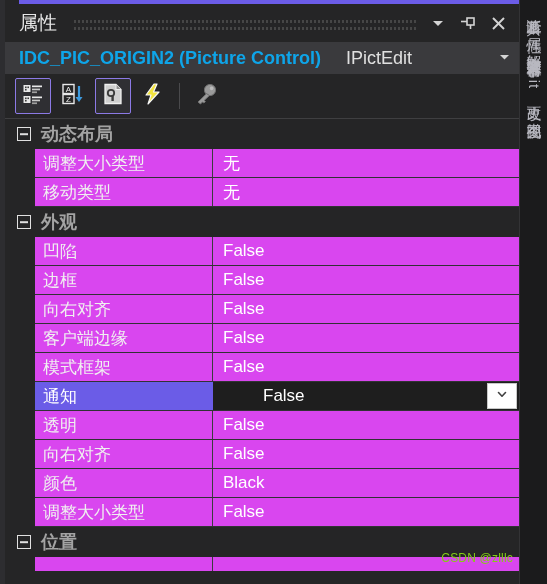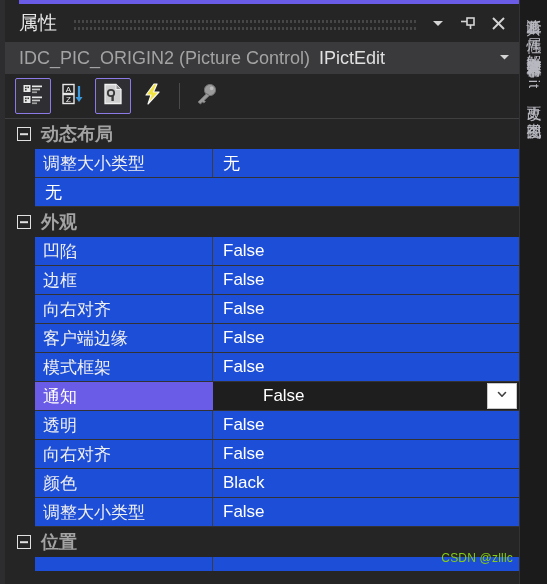--- a/index.html
+++ b/index.html
@@ -94,30 +94,30 @@
     height: 32px;
     display: flex;
     align-items: center;
     background: #3a3a3d;
     padding-left: 14px;
     padding-right: 4px;
     overflow: hidden;
     white-space: nowrap;
   }
   .objheader-name {
-    color: #a3a3a3;
+    color: #0ea5e9;
     font-size: 18px;
-    font-weight: normal;
+    font-weight: bold;
     flex: 0 0 auto;
   }
   .objheader-type {
     color: #e0e0e0;
     font-size: 18px;
     font-weight: 400;
-    margin-left: 9px;
+    margin-left: 25px;
     flex: 1 1 auto;
     overflow: hidden;
     text-overflow: clip;
   }
   .objheader-arrow {
     flex: 0 0 auto;
     width: 22px;
     display: flex;
     align-items: center;
     justify-content: center;
@@ -197,21 +197,21 @@
     font-size: 18px;
     font-weight: bold;
   }
 
   .prop-row {
     height: 29px;
     display: flex;
     align-items: stretch;
     margin-left: 24px;
     border-bottom: 1px solid #323234;
-    background: #1d4ed8;
+    background: #d946ef;
     position: relative;
   }
   .prop-name {
     flex: 0 0 178px;
     width: 178px;
     display: flex;
     align-items: center;
     padding-left: 8px;
     color: #f0f0f0;
     font-size: 17px;
@@ -426,20 +426,21 @@
         <span class="expander"></span>
         <span class="group-label">动态布局</span>
       </div>
 
       <div class="prop-row">
         <div class="prop-name">调整大小类型</div>
         <div class="prop-value">无</div>
       </div>
 
       <div class="prop-row">
+        <div class="prop-name">移动类型</div>
         <div class="prop-value">无</div>
       </div>
 
       <div class="group-row">
         <span class="expander"></span>
         <span class="group-label">外观</span>
       </div>
 
       <div class="prop-row">
         <div class="prop-name">凹陷</div>

